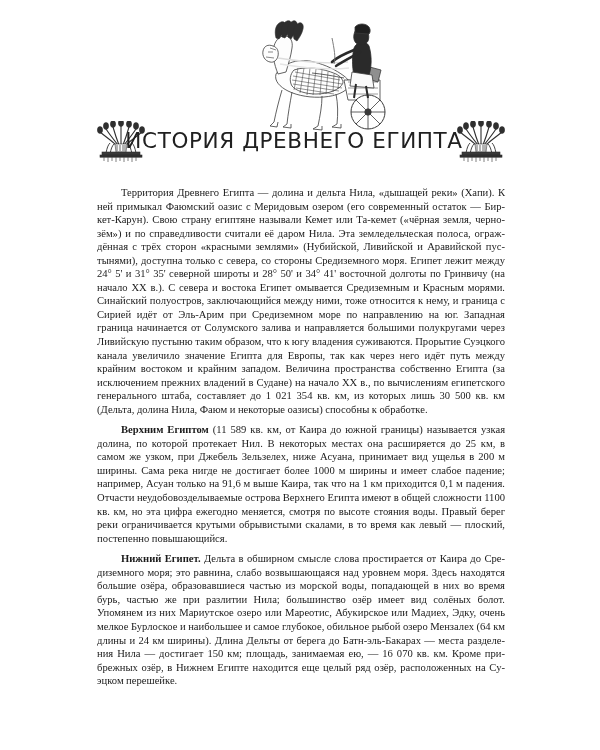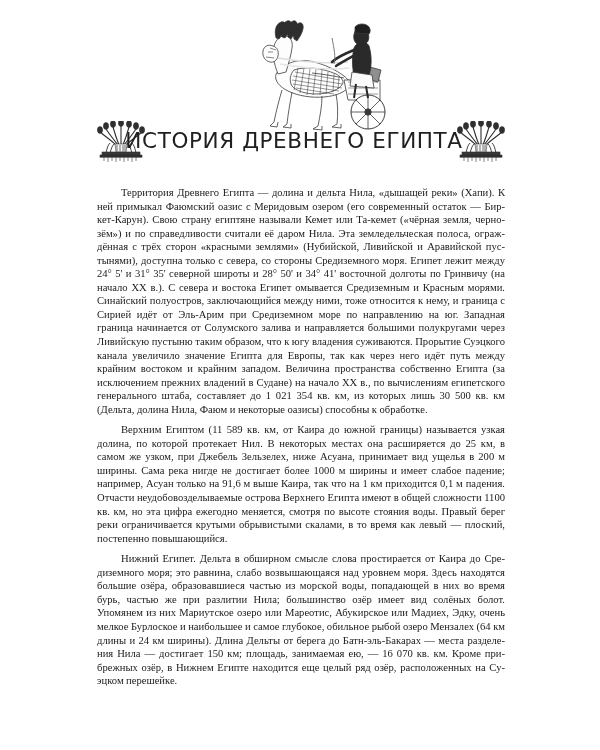--- a/index.html
+++ b/index.html
@@ -64,21 +64,21 @@
     font-size: 10.6px;
     line-height: 13.55px;
     text-align: justify;
     text-indent: 24px;
     hyphens: auto;
     -webkit-hyphens: auto;
     word-spacing: -0.15px;
   }
   .para:last-child { margin-bottom: 0; }
   .lead {
-    font-weight: normal;
+    font-weight: bold;
   }
 </style>
 </head>
 <body>
 
 <div class="page">
 
   <div class="header">
 
     <svg class="chariot" viewBox="0 0 150 122">

